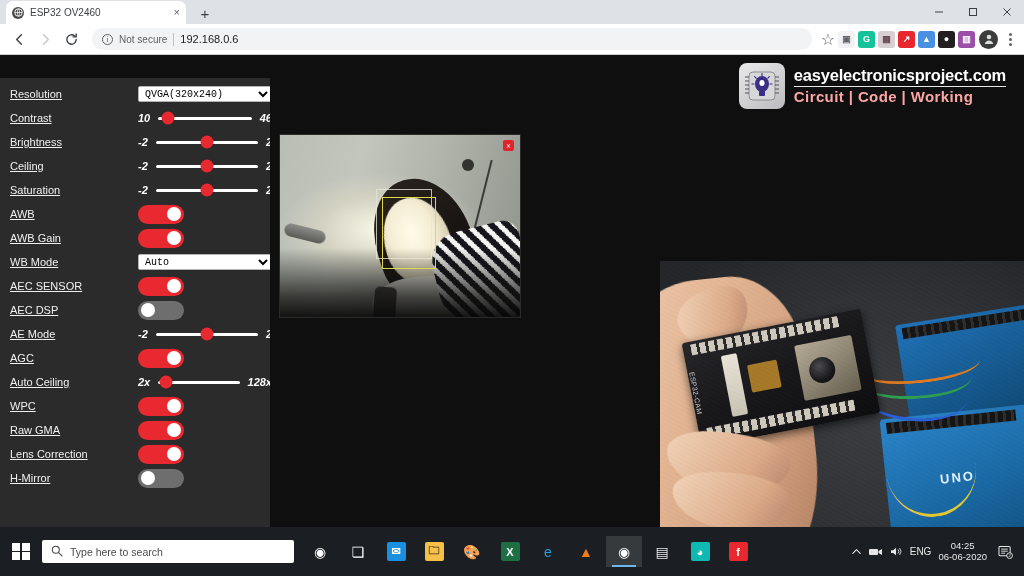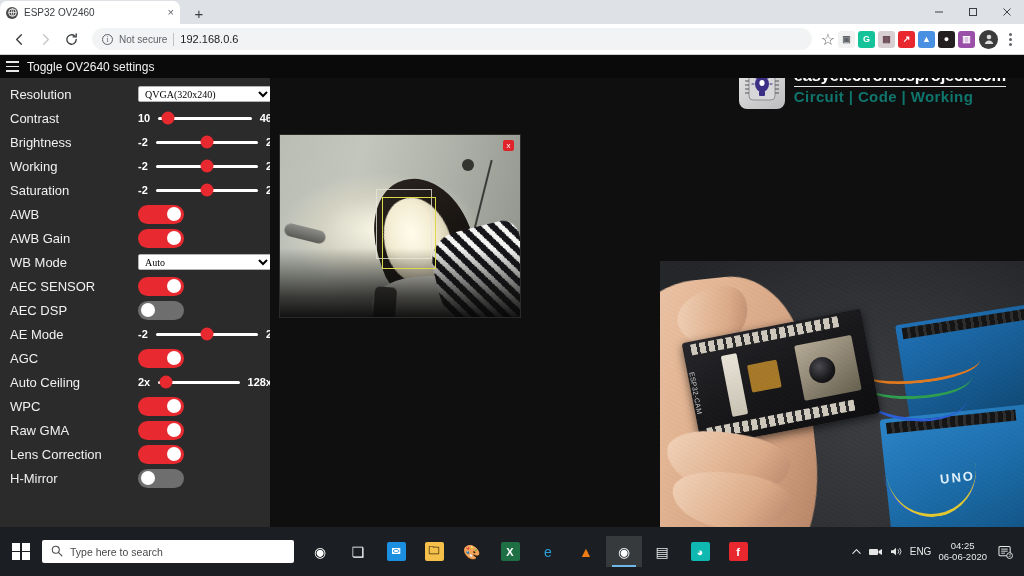--- a/index.html
+++ b/index.html
@@ -12,21 +12,21 @@
   .screen { position: relative; width: 1024px; height: 576px; background: #1a1a1a; }
 
   
   .tabstrip {
     position: absolute; left:0; top:0; width:1024px; height:24px;
     background: #dee1e6;
     display: flex; align-items: flex-end;
   }
   .tab {
     display: flex; align-items: center; gap: 6px;
-    height: 23px; width: 180px; 
+    height: 23px; width: 180px; margin-left: 6px;
     background: #fff; border-radius: 7px 7px 0 0;
     padding: 0 6px; position: relative;
   }
   .tab-favicon {
     width: 12px; height: 12px; border-radius: 50%;
     background: #4a4a4a; flex: none;
     display:flex;align-items:center;justify-content:center;
   }
   .tab-favicon svg { display:block; }
   .tab-title {
@@ -103,32 +103,32 @@
   .page-header-title { font-size: 12px; color:#f2f2f2; }
 
   .panel {
     position: absolute; left: 0; top: 23px; width: 270px; height: 467px;
     background: #2b2b2b; padding: 4px 0 0 0; overflow: hidden;
   }
   .row {
     height: 24px; display:flex; align-items:center;
     padding-left: 10px;
   }
-  .row-label { width: 128px; font-size: 13px; color: #f0f0f0; flex: none; }
+  .row-label { width: 128px; font-size: 11px; color: #f0f0f0; flex: none; text-decoration: underline; }
   .row-ctl { flex: 1; display:flex; align-items:center; padding-right: 6px; }
 
   select.dd {
     width: 134px; height: 16px; font-size: 10px;
-    font-family: Liberation Serif, serif;
+    font-family: Liberation Mono, monospace;
     background: #fff; color:#000; border: 1px solid #b4b4b4;
     border-radius: 2px; padding: 0 2px; cursor:pointer;
     -webkit-appearance: menulist;
   }
 
-  .slider { display:flex; align-items:center; gap: 8px; width: 134px; }
+  .slider { display:flex; align-items:center; gap: 8px; width: 134px; font-style: italic; }
   .slider .end { font-size: 11px; color:#fff; font-weight:bold; flex:none; }
   .track {
     position: relative; flex: 1; height: 3px; background: #fff; border-radius: 2px;
   }
   .knob {
     position:absolute; top: 50%; width: 13px; height: 13px; border-radius: 50%;
     background: #e8292f; transform: translate(-50%, -50%);
     cursor: pointer;
   }
 
@@ -232,21 +232,21 @@
   }
   .logo-mark {
     width: 46px; height: 46px; border-radius: 8px; flex:none;
     background: linear-gradient(145deg, #e9e9ea 0%, #bcbcbe 100%);
     position: relative;
     display:flex;align-items:center;justify-content:center;
   }
   .logo-text { display:flex; flex-direction:column; }
   .logo-line1 { font-size: 16.5px; font-weight: bold; color:#ffffff; letter-spacing:-.2px; line-height:1.05;}
   .logo-rule { height:1.4px; background:#e8e8e8; margin: 2px 0 2px; }
-  .logo-line2 { font-size: 15px; font-weight: bold; color:#0f766e; letter-spacing:.4px; line-height:1.05;}
+  .logo-line2 { font-size: 15px; font-weight: bold; color:#fca5a5; letter-spacing:.4px; line-height:1.05;}
 
   
   .photo {
     position:absolute; right: 0; top: 206px; width: 364px; height: 339px;
     overflow:hidden; background: #2f3134;
   }
   .ph-bg {
     position:absolute; inset:0;
     background:
       radial-gradient(ellipse 70% 60% at 60% 45%, #3b3d41 0%, #303236 55%, #232528 100%);
@@ -445,28 +445,20 @@
     </div>
     <div class="kebab">
         <i></i>
         <i></i>
         <i></i>
       </div>
   </div>
 
   <div class="page">
 
-    <div class="page-header">
-      <div class="hamburger">
-          <i></i>
-          <i></i>
-          <i></i>
-        </div>
-      <span class="page-header-title">Toggle OV2640 settings</span>
-    </div>
 
     <div class="logo">
       <div class="logo-mark">
         <svg width="34" height="34" viewBox="0 0 34 34">
           <rect x="4" y="3" width="26" height="28" rx="4" fill="#d7d7d9" stroke="#8e8e92" stroke-width="1"></rect>
           <g stroke="#55555a" stroke-width="1.1">
             <path d="M4 8H0M4 12H0M4 16H0M4 20H0M4 24H0"></path>
             <path d="M30 8h4M30 12h4M30 16h4M30 20h4M30 24h4"></path>
           </g>
           <ellipse cx="17" cy="15" rx="7" ry="8" fill="#3a2f85"></ellipse>
@@ -509,21 +501,21 @@
             <div class="slider">
               <span class="end">-2</span>
               <div class="track">
                 <div class="knob" style="left: 50%;"></div>
               </div>
               <span class="end">2</span>
             </div>
           </div>
         </div>
         <div class="row">
-          <div class="row-label">Working</div>
+          <div class="row-label">Ceiling</div>
           <div class="row-ctl">
             <div class="slider">
               <span class="end">-2</span>
               <div class="track">
                 <div class="knob" style="left: 50%;"></div>
               </div>
               <span class="end">2</span>
             </div>
           </div>
         </div>

